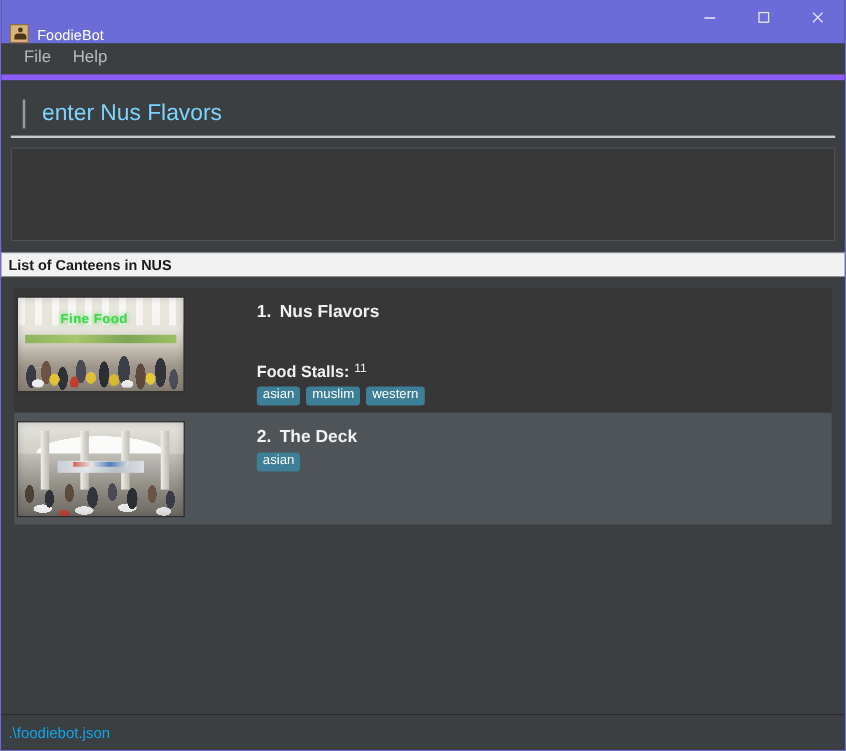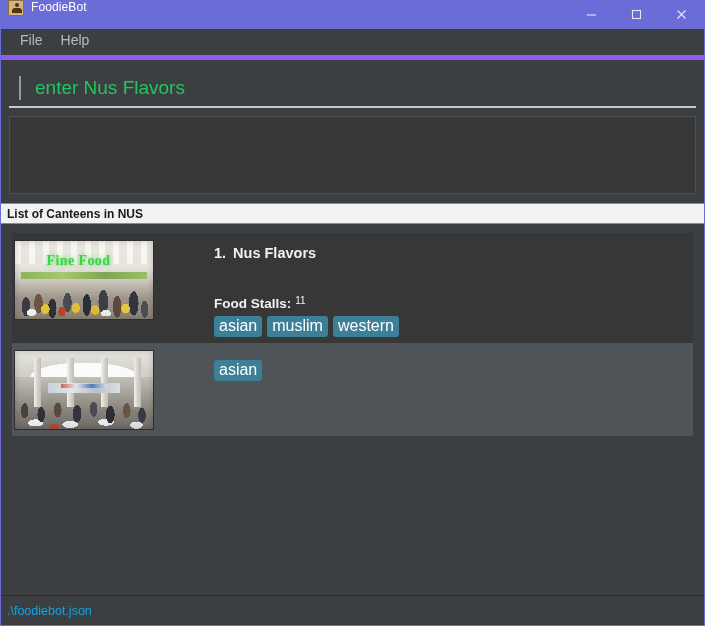--- a/index.html
+++ b/index.html
@@ -19,24 +19,24 @@
     background: #3c3f41;
     border: 1px solid #6b6cd8;
     border-top: none;
     display: flex;
     flex-direction: column;
     overflow: hidden;
   }
 
   
   .titlebar {
-    height: 29px;
+    height: 36px;
     background: #6b6cd8;
     display: flex;
-    align-items: flex-start;
+    align-items: flex-end;
     flex: 0 0 auto;
     position: relative;
   }
   .title-icon {
     width: 16px; height: 16px;
     margin-left: 7px; margin-right: 7px;
     background: #d8b37a;
     border: 1px solid #8d6f3f;
     border-radius: 1px;
     position: relative;
@@ -109,21 +109,21 @@
     background: #3c3f41;
   }
   .caret {
     width: 2px;
     height: 24px;
     background: #9a9a9a;
     margin-right: 14px;
     flex: 0 0 auto;
   }
   .search-value {
-    color: #22c55e;
+    color: #7dd3fc;
     font-size: 19px;
     white-space: nowrap;
   }
 
   
   .output-wrap {
     flex: 0 0 auto;
     padding: 8px 8px 0 8px;
     background: #3c3f41;
   }
@@ -183,23 +183,23 @@
   .thumb-foodcourt .ceil-strip {
     position: absolute; left: 0; right: 0; top: 0; height: 30%;
     background:
       repeating-linear-gradient(90deg, rgba(255,255,255,.85) 0 6px, rgba(226,222,210,.7) 6px 14px);
     opacity: .65;
   }
   .thumb-foodcourt .sign {
     position: absolute; left: 46%; top: 16%;
     transform: translateX(-50%);
     color: #3fd24a;
-    font-size: 14px;
+    font-size: 11px;
     font-weight: bold;
-    font-family: Liberation Serif, serif;
+    font-family: Liberation Sans, sans-serif;
     text-shadow: 0 0 4px rgba(70,230,90,.9);
     letter-spacing: .4px;
     white-space: nowrap;
   }
   .thumb-foodcourt .greenbar {
     position: absolute; left: 4%; right: 4%; top: 40%;
     height: 7px;
     background: linear-gradient(90deg,#7fae4a,#9ec45d,#6e9e3f,#8fbb53);
     opacity: .85;
   }
@@ -318,21 +318,21 @@
 
   .tags {
     margin-top: 5px;
     display: flex;
     gap: 5px;
     flex-wrap: wrap;
   }
   .tag {
     background: #3d7f96;
     color: #ffffff;
-    font-size: 16px;
+    font-size: 11px;
     padding: 2px 5px 3px 5px;
     border-radius: 3px;
     line-height: 1;
     white-space: nowrap;
   }
 
   
   .statusbar {
     flex: 0 0 auto;
     height: 30px;
@@ -423,20 +423,23 @@
       <div class="thumb thumb-canteen">
         <div class="roof"></div>
         <div class="col c1"></div>
         <div class="col c2"></div>
         <div class="col c3"></div>
         <div class="col c4"></div>
         <div class="stallband"></div>
         <div class="tables"></div>
       </div>
       <div class="row-body">
+        <div class="row-title">
+          <span class="idx">2.</span><span>The Deck</span>
+        </div>
         <div class="tags">
           <span class="tag">asian</span>
         </div>
       </div>
     </div>
 
   </div>
 
   <div class="statusbar">
     <div class="status-text">.\foodiebot.json</div>

